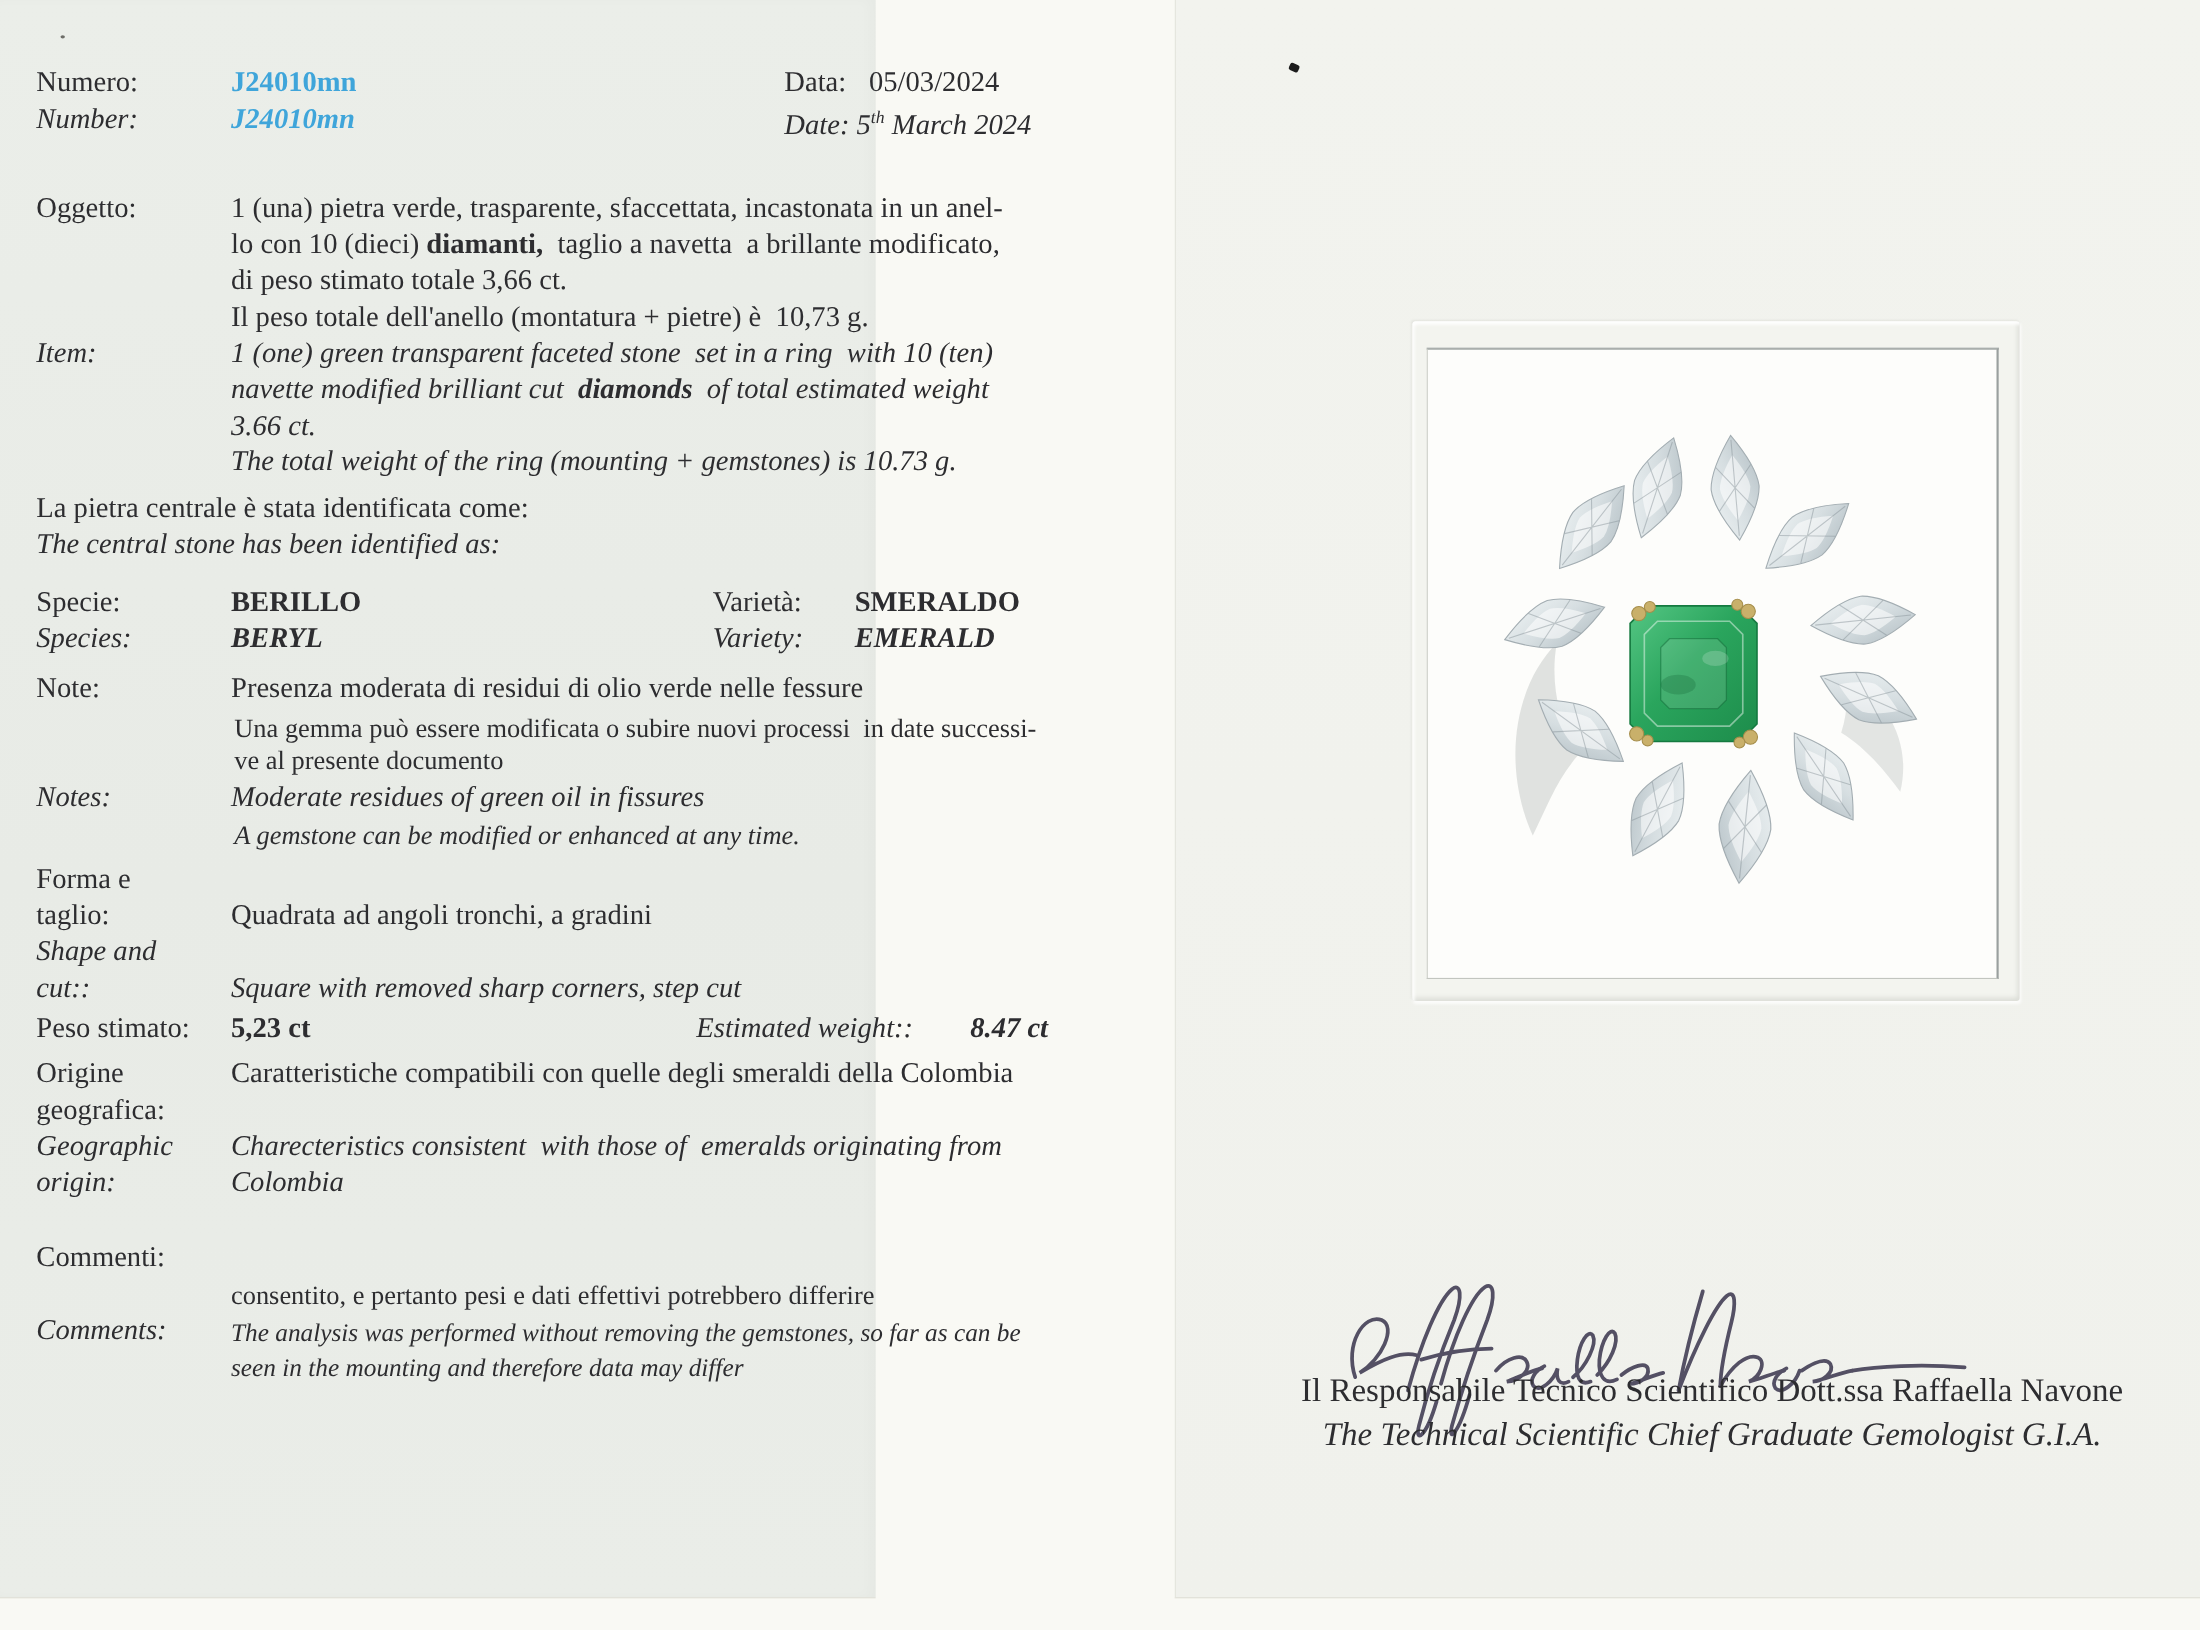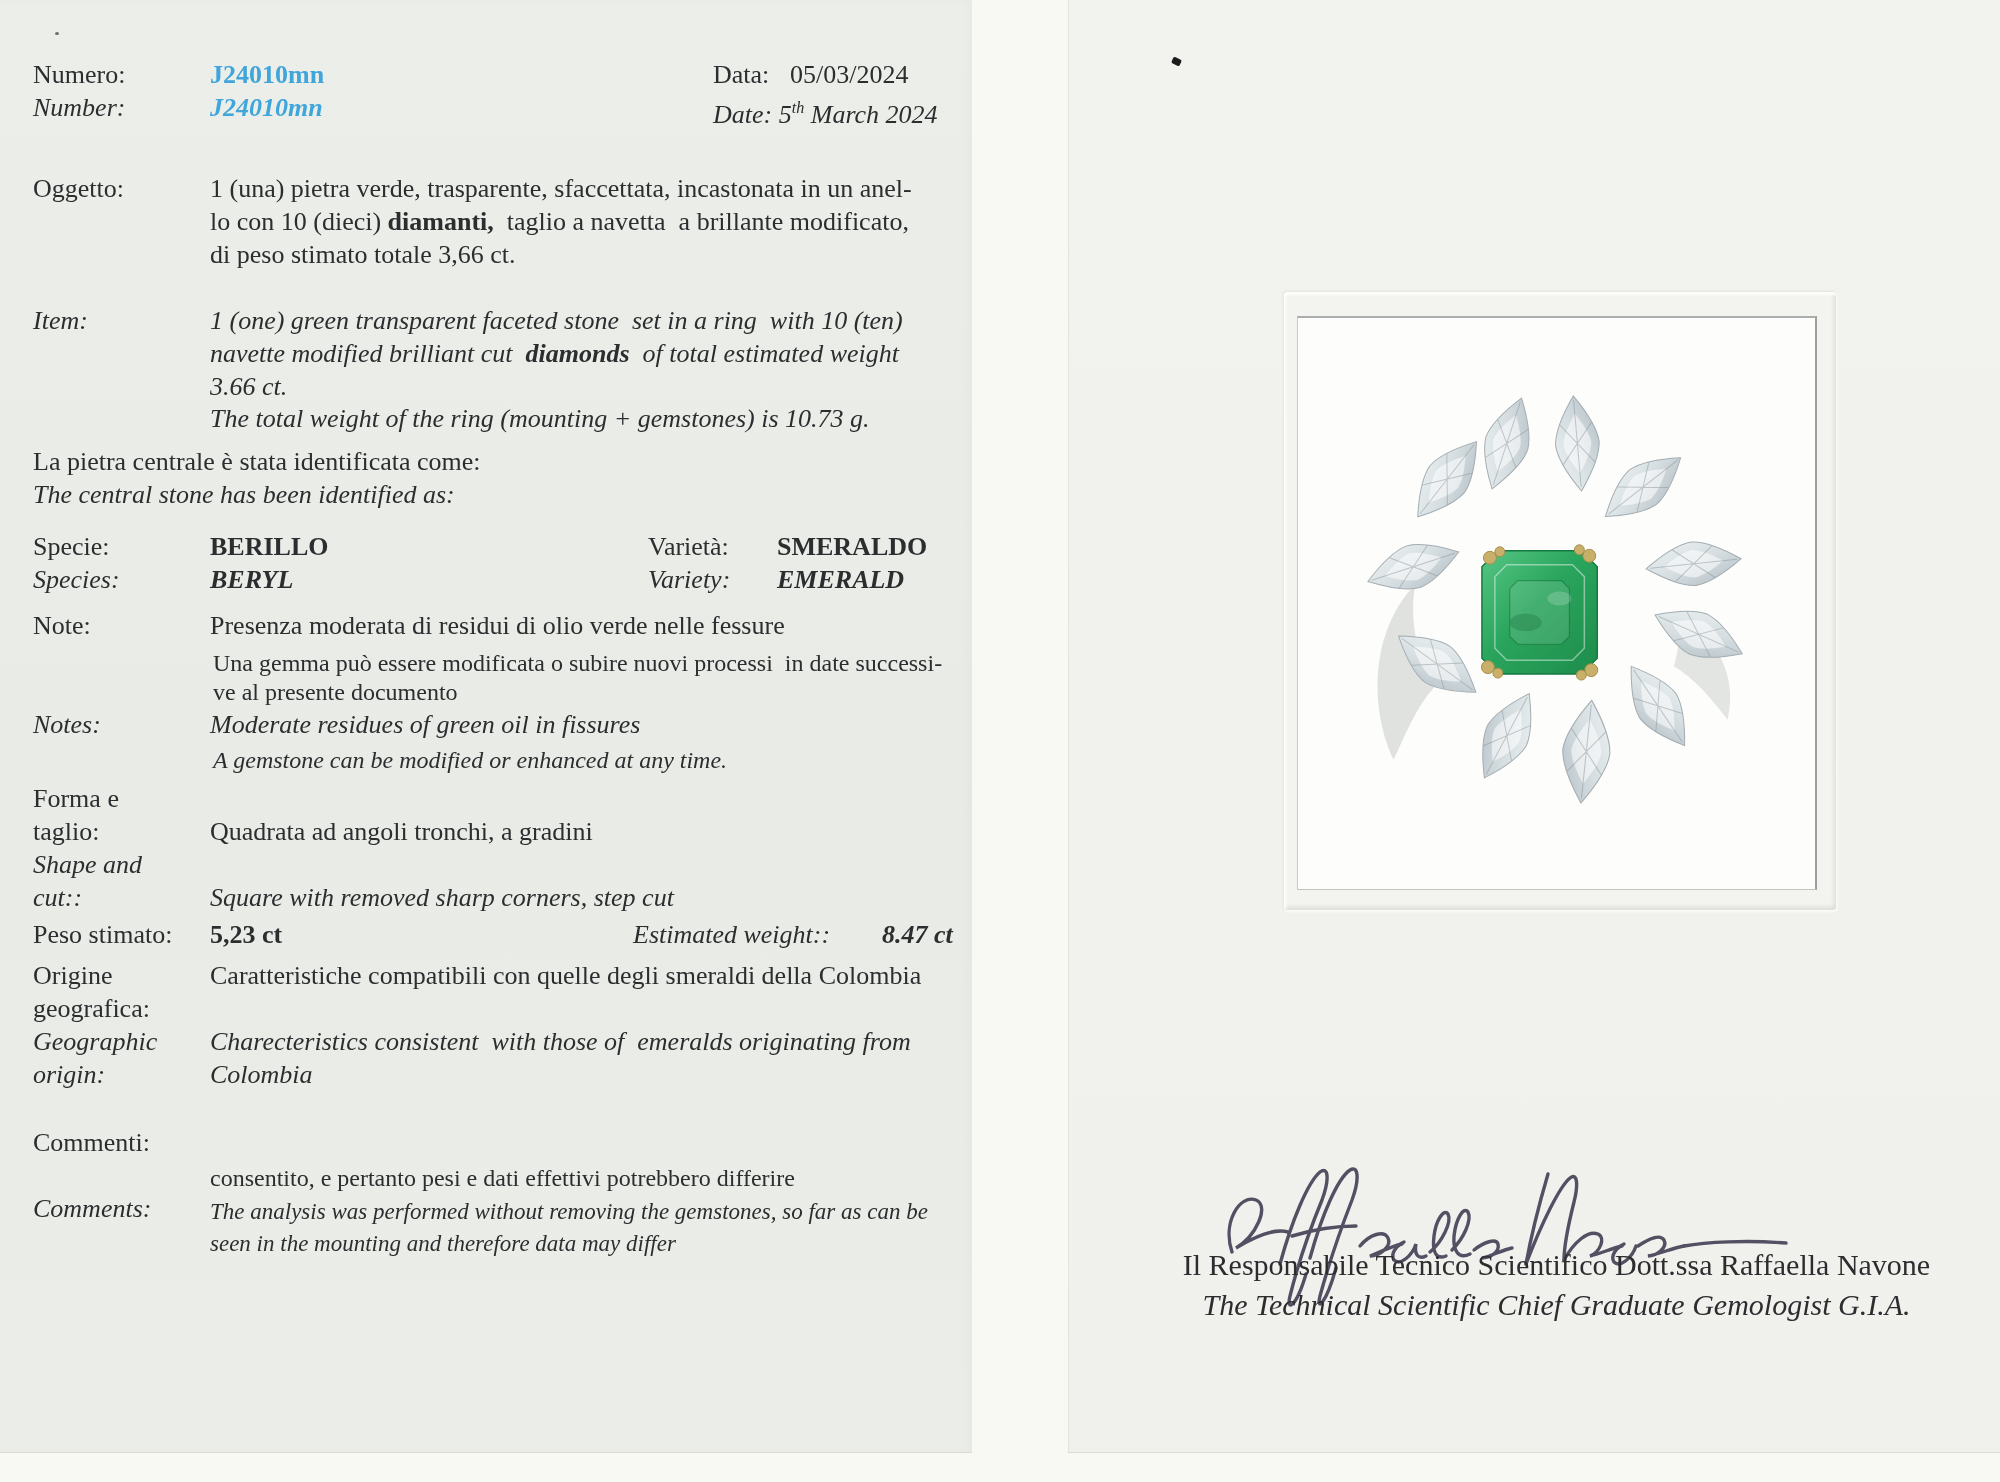--- a/index.html
+++ b/index.html
@@ -15,21 +15,21 @@
   }
   html,body{margin:0;padding:0;}
   body{
     width:2000px;height:1482px;position:relative;overflow:hidden;
     background:#f9f9f4;
     font-family:"Liberation Serif","DejaVu Serif",serif;
     color:var(--ink);
   }
   .page{position:absolute;top:0;height:1452px;border-bottom:1px solid #dcdcd4;}
   .page-left{
-    left:0;width:972px;
+    left:0;width:796px;
     background:linear-gradient(180deg,#ebeee9 0%,#e8ebe6 55%,#eaede8 100%);
     box-shadow:inset -6px 0 10px rgba(0,0,0,0.02);
   }
   .page-right{
     left:1028px;width:975px;
     background:linear-gradient(180deg,#f2f3ee 0%,#f0f1ec 100%);
     border-left:1px solid #e3e4dc;
     margin-left:40px;
   }
   .t{position:absolute;font-size:26px;line-height:30px;white-space:pre;color:var(--ink);}
@@ -77,20 +77,21 @@
   <div class="t b i blue" style="left:210px;top:93px">J24010mn</div>
 
   <div class="t" style="left:713px;top:60px">Data:</div>
   <div class="t" style="left:790px;top:60px">05/03/2024</div>
   <div class="t i" style="left:713px;top:93px"><span>Date:</span><span> </span><span>5</span><span class="sup">th</span><span> March 2024</span></div>
 
   <div class="t" style="left:33px;top:174px">Oggetto:</div>
   <div class="t" style="left:210px;top:174px">1 (una) pietra verde, trasparente, sfaccettata, incastonata in un anel-</div>
   <div class="t" style="left:210px;top:207px"><span>lo con 10 (dieci) </span><span class="b">diamanti,</span><span>  taglio a navetta  a brillante modificato,</span></div>
   <div class="t" style="left:210px;top:240px">di peso stimato totale 3,66 ct.</div>
+  <div class="t" style="left:210px;top:273px">Il peso totale dell'anello (montatura + pietre) è  10,73 g.</div>
 
   <div class="t i" style="left:33px;top:306px">Item:</div>
   <div class="t i" style="left:210px;top:306px">1 (one) green transparent faceted stone  set in a ring  with 10 (ten)</div>
   <div class="t i" style="left:210px;top:339px"><span>navette modified brilliant cut  </span><span class="b">diamonds</span><span>  of total estimated weight</span></div>
   <div class="t i" style="left:210px;top:372px">3.66 ct.</div>
   <div class="t i" style="left:210px;top:404px">The total weight of the ring (mounting + gemstones) is 10.73 g.</div>
 
   <div class="t" style="left:33px;top:447px">La pietra centrale è stata identificata come:</div>
   <div class="t i" style="left:33px;top:480px">The central stone has been identified as:</div>
 

